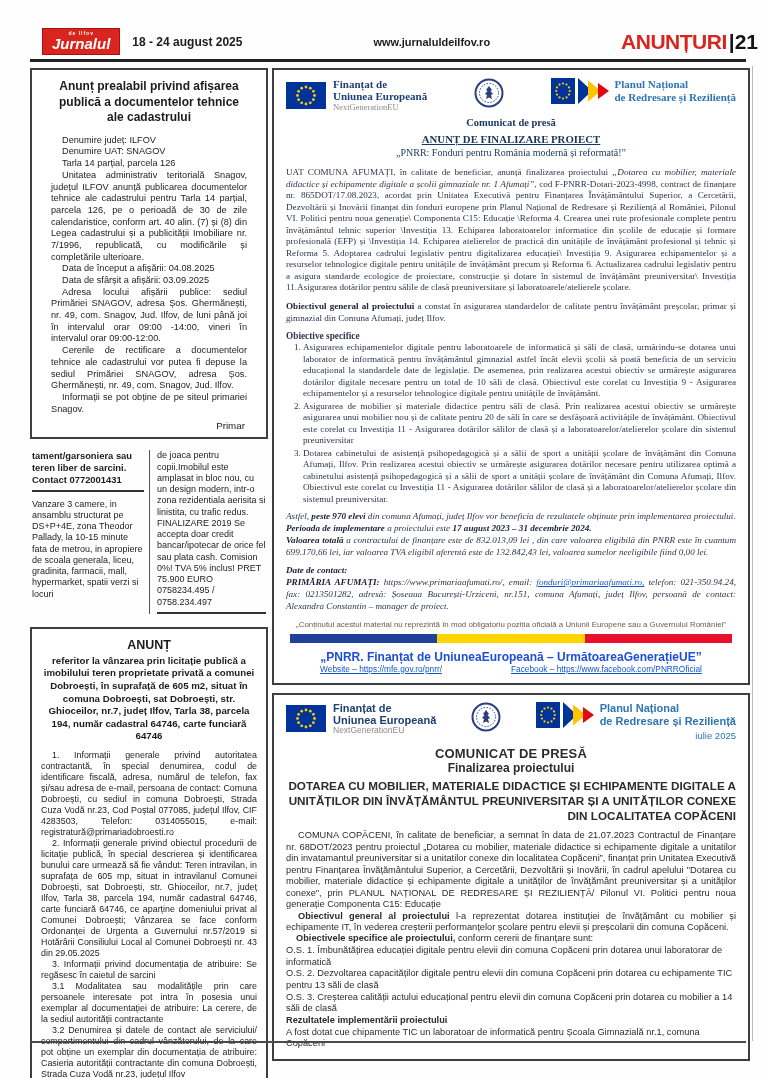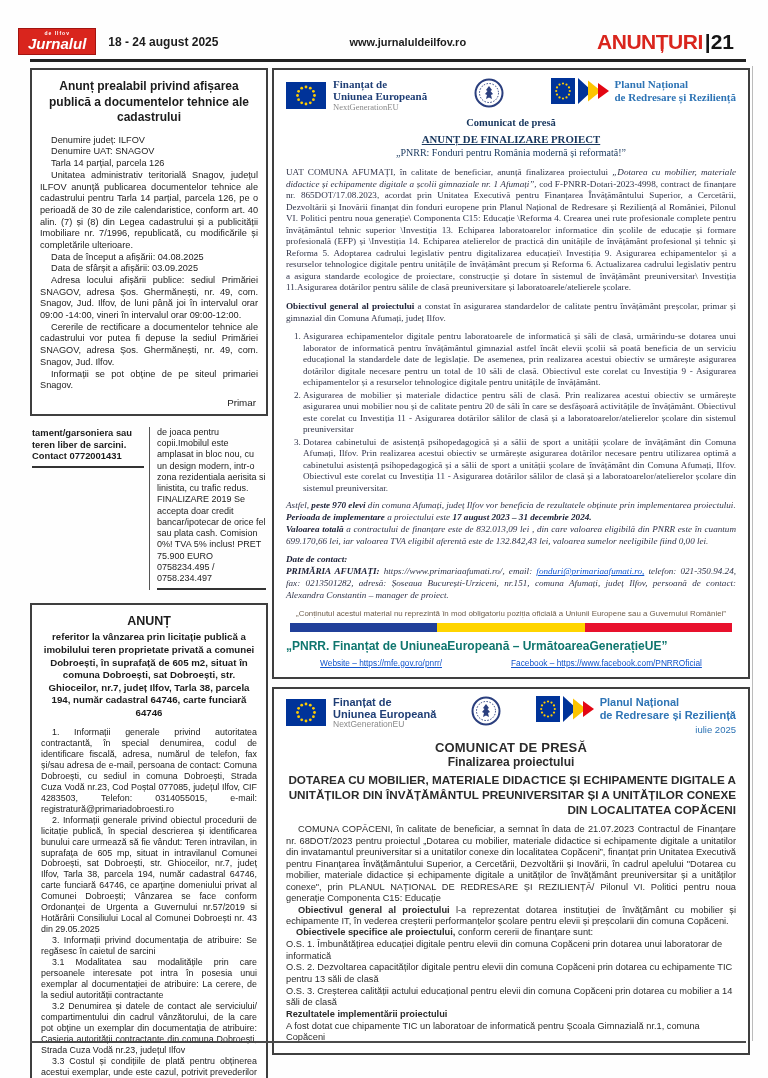--- a/index.html
+++ b/index.html
@@ -1,40 +1,40 @@
 <!DOCTYPE html>
 <html><head>
 <meta charset="utf-8">
 <style>
   * { margin:0; padding:0; box-sizing:border-box; }
   html,body { background:#ffffff; }
   .page { position:relative; width:768px; height:1078px; background:#fefefe;
           font-family:"Liberation Sans", sans-serif; color:#1c1c1c; overflow:hidden; margin:0 auto; }
 
   
-  .hdr { position:absolute; top:28px; left:18px; width:716px; display:flex; align-items:center; }
+  .hdr { position:absolute; top:28px; left:42px; width:716px; display:flex; align-items:center; }
   .logo { background:#d9251d; color:#fff; padding:2px 9px 3px; border:1px solid #a31410;
           font-style:italic; font-weight:bold; font-size:15px; line-height:1; text-align:center; }
   .logo-top { display:block; font-size:5px; font-style:normal; letter-spacing:1px; }
   .hdr-date { font-weight:700; font-size:12px; margin-left:12px; }
   .hdr-site { font-weight:700; font-size:11px; flex:1; text-align:center; }
   .hdr-right { display:flex; align-items:baseline; gap:2px; }
   .hdr-section { color:#d9251d; font-weight:800; font-size:21px; letter-spacing:-0.5px; }
   .hdr-page { color:#161616; font-weight:800; font-size:21px; }
   .hdr-rule { position:absolute; top:59px; left:30px; width:716px; height:3px; background:#222; }
   .bottom-rule { position:absolute; top:1041px; left:30px; width:716px; height:2px; background:#4a4a4a; }
   .edge-line { position:absolute; top:66px; left:752px; width:1px; height:975px; background:#bbb; }
 
   
   .col-left  { position:absolute; left:30px;  top:68px; width:238px; }
   .col-right { position:absolute; left:272px; top:68px; width:478px; }
   .box { border:2px solid #3f3f3f; background:#fff; }
 
   
-  .box-cadastru { padding:9px 8px 6px; }
+  .box-cadastru { padding:9px 19px 6px; }
   .c-title { font-weight:700; font-size:12px; line-height:1.3; text-align:center; margin-bottom:9px; }
   .c-p { font-size:9.2px; line-height:1.27; text-align:justify; text-indent:11px; }
   .c-sign { text-align:right; font-size:9.8px; margin-top:5px; padding-right:2px; }
 
   
   .classifieds { display:flex; margin-top:11px; font-size:9px; line-height:1.25; }
   .cl-col { width:50%; padding:0 5px 0 2px; }
   .cl-col + .cl-col { border-left:1px solid #555; padding-left:7px; padding-right:2px; }
   .cl-head { font-weight:800; font-size:9.4px; border-bottom:2px solid #333; padding-bottom:4px; margin-bottom:7px; }
   .cl-body2 { border-bottom:2px solid #333; padding-bottom:4px; }
@@ -66,22 +66,22 @@
   .a-ol li { font-size:9.15px; line-height:1.26; text-align:justify; margin-bottom:1px; }
   .a-line { font-size:9.15px; line-height:1.3; text-align:justify;font-style:italic; }
   .a-line b, .a-p b { color:#20243a; }
   .a-gap { height:6px; }
   .a-link { color:#1155cc; text-decoration:underline; }
   .a-disclaimer { text-align:center; font-size:7.9px; color:#6d5c4a; margin:7px 0 5px;
                   font-family:"Liberation Sans", sans-serif; }
   .tricolor { display:flex; height:9px; margin:0 4px 7px; }
   .tricolor div { flex:1; }
   .tc-b { background:#21409a; } .tc-y { background:#ffd500; } .tc-r { background:#e8112d; }
-  .a-slogan { font-weight:700; color:#0f766e; font-size:12px;
-              font-family:"Liberation Sans", sans-serif; margin-bottom:5px; }
+  .a-slogan { text-align:center; font-weight:700; color:#1d4ed8; font-size:12px;
+              font-family:"Liberation Sans", sans-serif; }
   .a-links { display:flex; justify-content:center; gap:69px; font-size:8.3px;
              font-family:"Liberation Sans", sans-serif; }
 
   
   .box-b { margin-top:8px; padding:7px 12px 9px; color:#2c2c2c; }
   .b-kicker  { text-align:center; font-weight:700; font-size:13px; letter-spacing:0.2px; }
   .b-kicker2 { text-align:center; font-weight:700; font-size:12px; margin-bottom:3px; }
   .b-title   { text-align:right; font-weight:700; font-size:11.7px; line-height:1.3; margin-bottom:7px; }
   .b-p    { font-size:9.25px; line-height:1.24; text-align:justify; }
   .b-p.ind { text-indent:12px; }
@@ -119,20 +119,21 @@
       <p class="c-p">Data de sfârșit a afișării: 03.09.2025</p>
       <p class="c-p">Adresa locului afișării publice: sediul Primăriei SNAGOV, adresa Șos. Ghermănești, nr. 49, com. Snagov, Jud. Ilfov, de luni până joi în intervalul orar 09:00 -14:00, vineri în intervalul orar 09:00-12:00.</p>
       <p class="c-p">Cererile de rectificare a documentelor tehnice ale cadastrului vor putea fi depuse la sediul Primăriei SNAGOV, adresa Șos. Ghermănești, nr. 49, com. Snagov, Jud. Ilfov.</p>
       <p class="c-p">Informații se pot obține de pe siteul primariei Snagov.</p>
       <div class="c-sign">Primar</div>
     </div>
 
     <div class="classifieds">
       <div class="cl-col">
         <div class="cl-head">tament/garsoniera sau teren liber de sarcini. Contact 0772001431</div>
+        <div>Vanzare 3 camere, in ansamblu structurat pe DS+P+4E, zona Theodor Pallady, la 10-15 minute fata de metrou, in apropiere de scoala generala, liceu, gradinita, farmacii, mall, hypermarket, spatii verzi si locuri</div>
       </div>
       <div class="cl-col">
         <div class="cl-body2">de joaca pentru copii.Imobilul este amplasat in bloc nou, cu un design modern, intr-o zona rezidentiala aerisita si linistita, cu trafic redus. FINALIZARE 2019 Se accepta doar credit bancar/ipotecar de orice fel sau plata cash. Comision 0%! TVA 5% inclus! PRET 75.900 EURO 0758234.495 / 0758.234.497</div>
       </div>
     </div>
 
     <div class="box box-dobroesti">
       <div class="d-title">ANUNȚ</div>
       <div class="d-sub">referitor la vânzarea prin licitație publică a imobilului teren proprietate privată a comunei Dobroești, în suprafață de 605 m2, situat în comuna Dobroești, sat Dobroești, str. Ghioceilor, nr.7, județ Ilfov, Tarla 38, parcela 194, număr cadastral 64746, carte funciară 64746</div>
       <p class="d-p">1. Informații generale privind autoritatea contractantă, în special denumirea, codul de identificare fiscală, adresa, numărul de telefon, fax și/sau adresa de e-mail, persoana de contact: Comuna Dobroești, cu sediul in comuna Dobroești, Strada Cuza Vodă nr.23, Cod Poștal 077085, județul Ilfov, CIF 4283503, Telefon: 0314055015, e-mail: registratură@primariadobroesti.ro</p>
@@ -207,20 +208,21 @@
       </div>
 
       <div class="a-kicker">Comunicat de presă</div>
       <div class="a-title">ANUNȚ DE FINALIZARE PROIECT</div>
       <div class="a-sub">„PNRR: Fonduri pentru România modernă și reformată!”</div>
 
       <p class="a-p"><span>UAT COMUNA AFUMAȚI, în calitate de beneficiar, anunță finalizarea proiectului </span><i>„Dotarea cu mobilier, materiale didactice și echipamente digitale a școlii gimnaziale nr. 1 Afumați”</i><span>, cod F-PNRR-Dotari-2023-4998, contract de finanțare nr. 865DOT/17.08.2023, acordat prin Unitatea Executivă pentru Finanțarea Învățământului Superior, a Cercetării, Dezvoltării și Inovării finanțat din fonduri europene prin Planul Național de Redresare și Reziliență al României, Pilonul VI. Politici pentru noua generație\ Componenta C15: Educație \Reforma 4. Crearea unei rute profesionale complete pentru învățământul tehnic superior \Investiția 13. Echiparea laboratoarelor informatice din școlile de educație și formare profesională (EFP) și \Investiția 14. Echiparea atelierelor de practică din unitățile de învățământ profesional și tehnic și Reforma 5. Adoptarea cadrului legislativ pentru digitalizarea educației\ Investiția 9. Asigurarea echipamentelor și a resurselor tehnologice digitale pentru unitățile de învățământ precum și Reforma 6. Actualizarea cadrului legislativ pentru a asigura standarde ecologice de proiectare, construcție și dotare în sistemul de învățământ preuniversitar\ Investiția 11.Asigurarea dotărilor pentru sălile de clasă preuniversitare și laboratoarele/atelierele școlare.</span></p>
 
       <p class="a-p"><b>Obiectivul general al proiectului</b><span> a constat în asigurarea standardelor de calitate pentru învățământ preșcolar, primar și gimnazial din Comuna Afumați, județ Ilfov.</span></p>
 
+      <div class="a-head">Obiective specifice</div>
       <ol class="a-ol">
         <li>Asigurarea echipamentelor digitale pentru laboratoarele de informatică și săli de clasă, urmărindu-se dotarea unui laborator de informatică pentru învățământul gimnazial astfel încât elevii școlii să poată beneficia de un serviciu educațional la standardele date de legislație. De asemenea, prin realizarea acestui obiectiv se urmărește asigurarea dotărilor digitale necesare pentru un total de 10 săli de clasă. Obiectivul este corelat cu Investiția 9 - Asigurarea echipamentelor și a resurselor tehnologice digitale pentru unitățile de învățământ.</li>
         <li>Asigurarea de mobilier și materiale didactice pentru săli de clasă. Prin realizarea acestui obiectiv se urmărește asigurarea unui mobilier nou și de calitate pentru 20 de săli în care se desfășoară activitățile de învățământ. Obiectivul este corelat cu Investiția 11 - Asigurarea dotărilor sălilor de clasă și a laboratoarelor/atelierelor școlare din sistemul preuniversitar</li>
         <li>Dotarea cabinetului de asistență psihopedagogică și a sălii de sport a unității școlare de învățământ din Comuna Afumați, Ilfov. Prin realizarea acestui obiectiv se urmărește asigurarea dotărilor necesare pentru utilizarea optimă a cabinetului asistență psihopedagogică și a sălii de sport a unității școlare de învățământ din Comuna Afumați, Ilfov. Obiectivul este corelat cu Investiția 11 - Asigurarea dotărilor sălilor de clasă și a laboratoarelor/atelierelor școlare din sistemul preuniversitar.</li>
       </ol>
 
       <div class="a-line"><span>Astfel, </span><b>peste 970 elevi</b><span> din comuna Afumați, județ Ilfov vor beneficia de rezultatele obținute prin implementarea proiectului.</span></div>
       <div class="a-line"><b>Perioada de implementare</b><span> a proiectului este </span><b>17 august 2023 – 31 decembrie 2024.</b></div>
       <div class="a-line"><b>Valoarea totală</b><span> a contractului de finanțare este de 832.013,09 lei , din care valoarea eligibilă din PNRR este în cuantum 699.170,66 lei, iar valoarea TVA eligibil aferentă este de 132.842,43 lei, valoarea sumelor neeligibile fiind 0,00 lei.</span></div>
 

